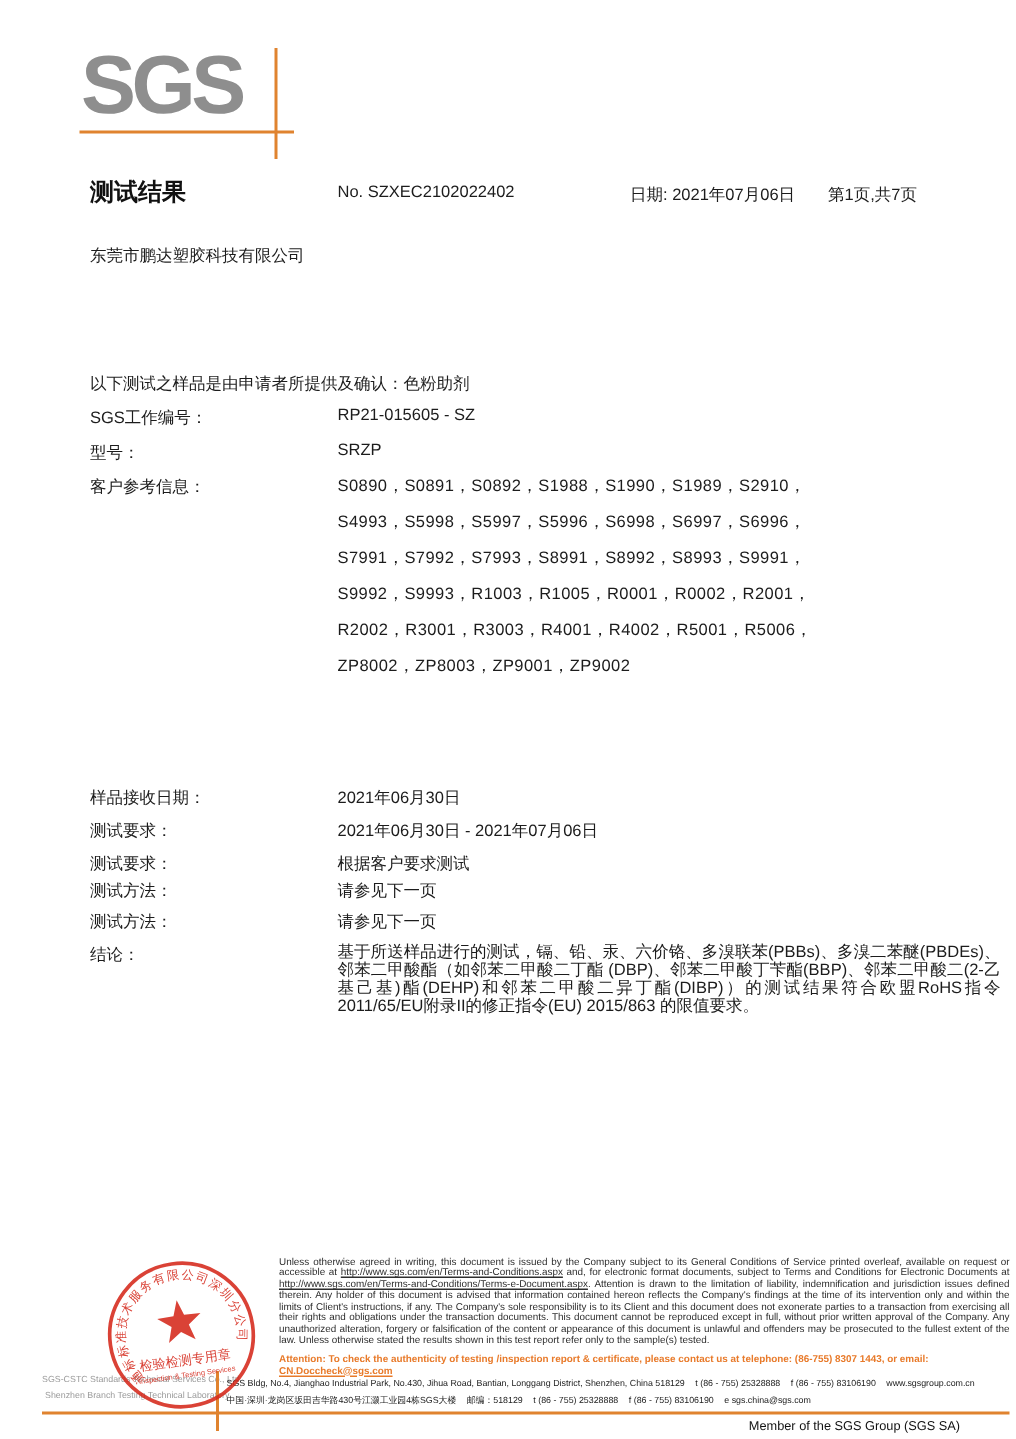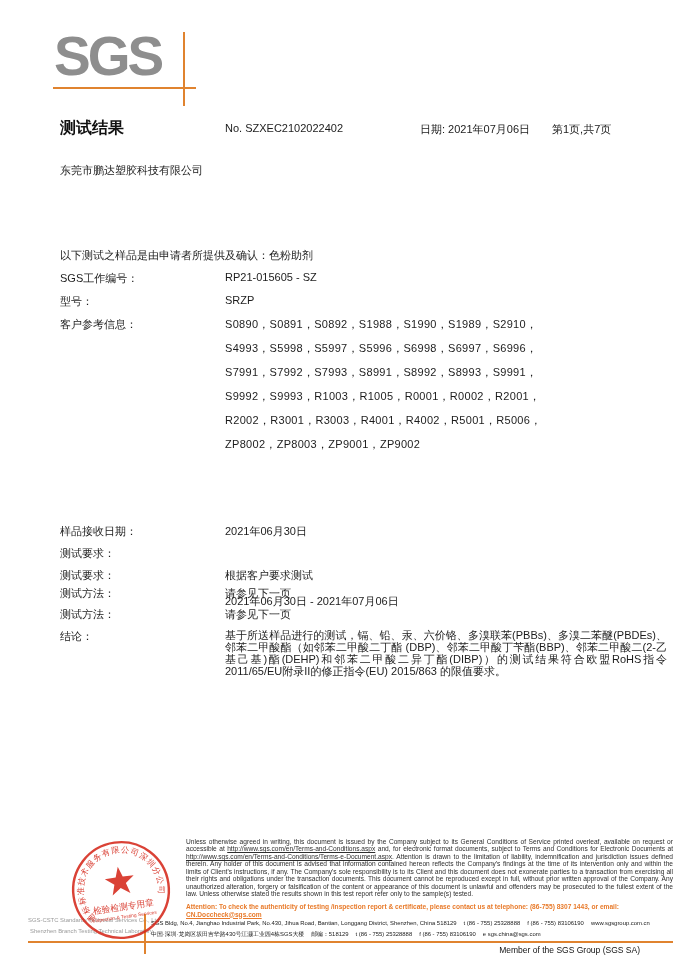--- a/index.html
+++ b/index.html
@@ -88,21 +88,21 @@
     <div>S7991，S7992，S7993，S8991，S8992，S8993，S9991，</div>
     <div>S9992，S9993，R1003，R1005，R0001，R0002，R2001，</div>
     <div>R2002，R3001，R3003，R4001，R4002，R5001，R5006，</div>
     <div>ZP8002，ZP8003，ZP9001，ZP9002</div>
   </div>
 
   <div class="lbl" style="top:524px;">样品接收日期：</div>
   <div class="val" style="top:524px;">2021年06月30日</div>
 
   <div class="lbl" style="top:546px;">测试要求：</div>
-  <div class="val" style="top:546px;margin-top:48px;">2021年06月30日 - 2021年07月06日</div>
+  <div class="val" style="top:546px;">2021年06月30日 - 2021年07月06日</div>
 
   <div class="lbl" style="top:568px;">测试要求：</div>
   <div class="val" style="top:568px;">根据客户要求测试</div>
 
   <div class="lbl" style="top:586px;">测试方法：</div>
   <div class="val" style="top:586px;">请参见下一页</div>
 
   <div class="lbl" style="top:607px;">测试方法：</div>
   <div class="val" style="top:607px;">请参见下一页</div>
 

